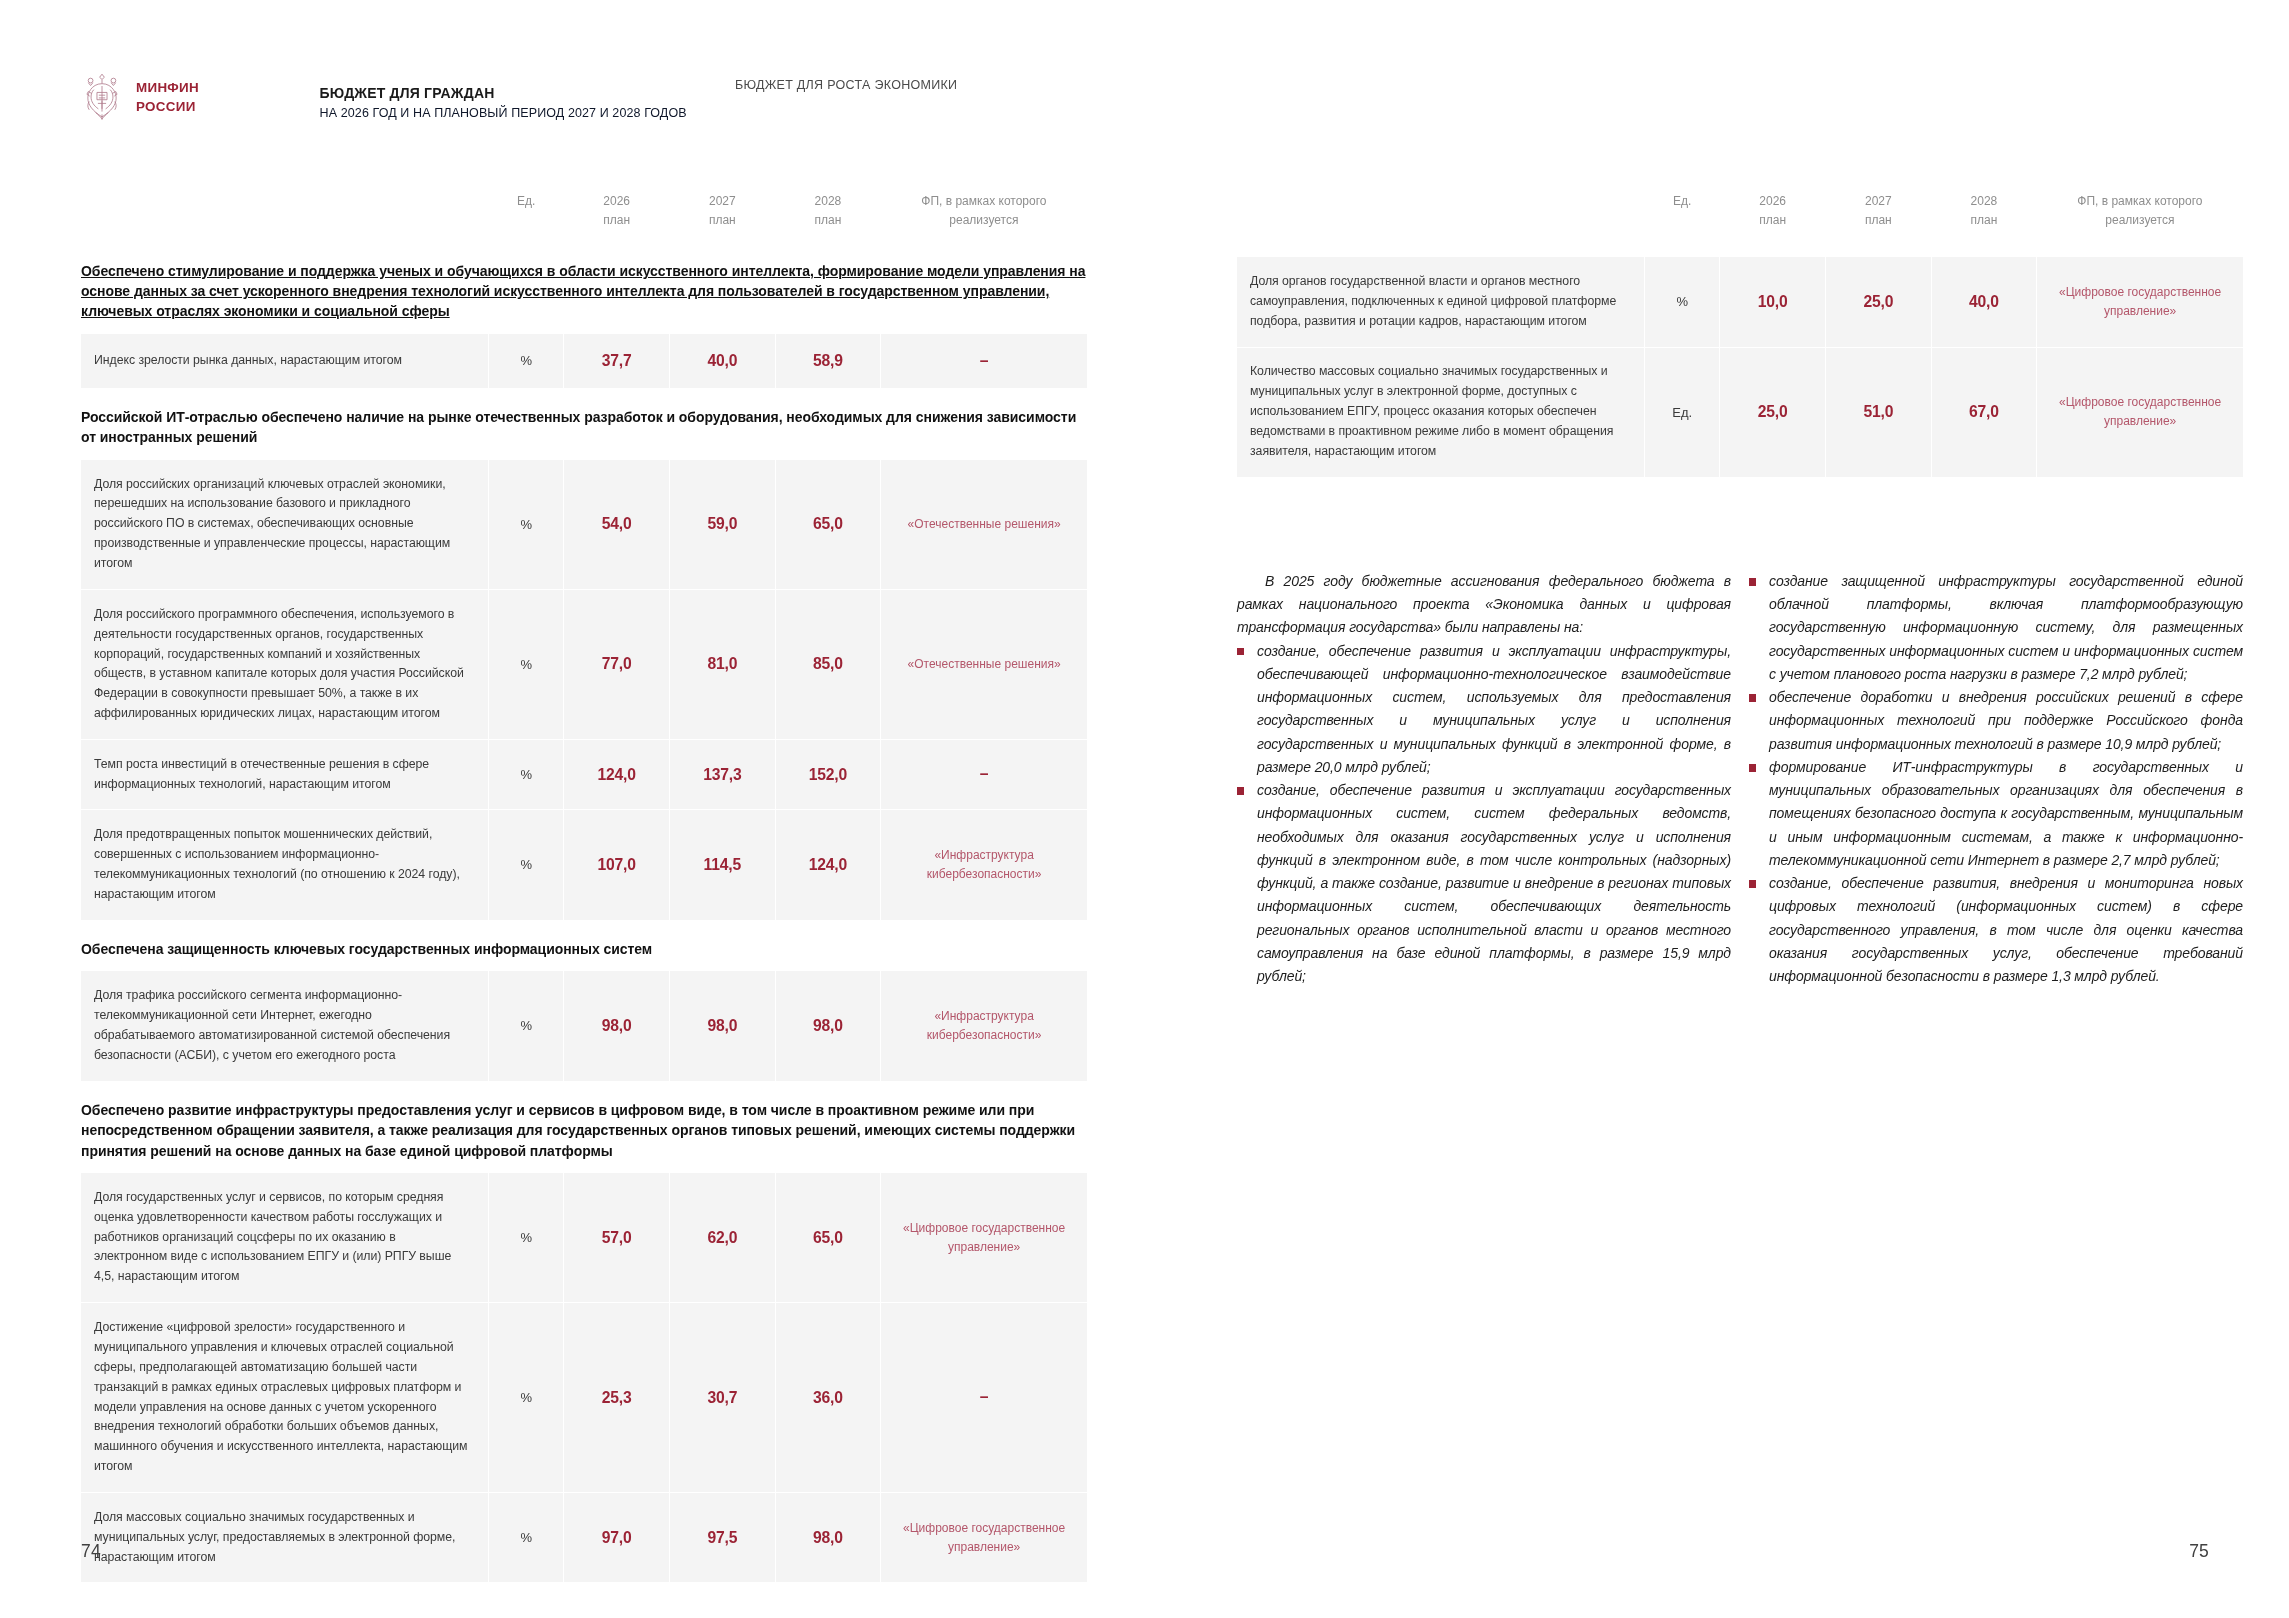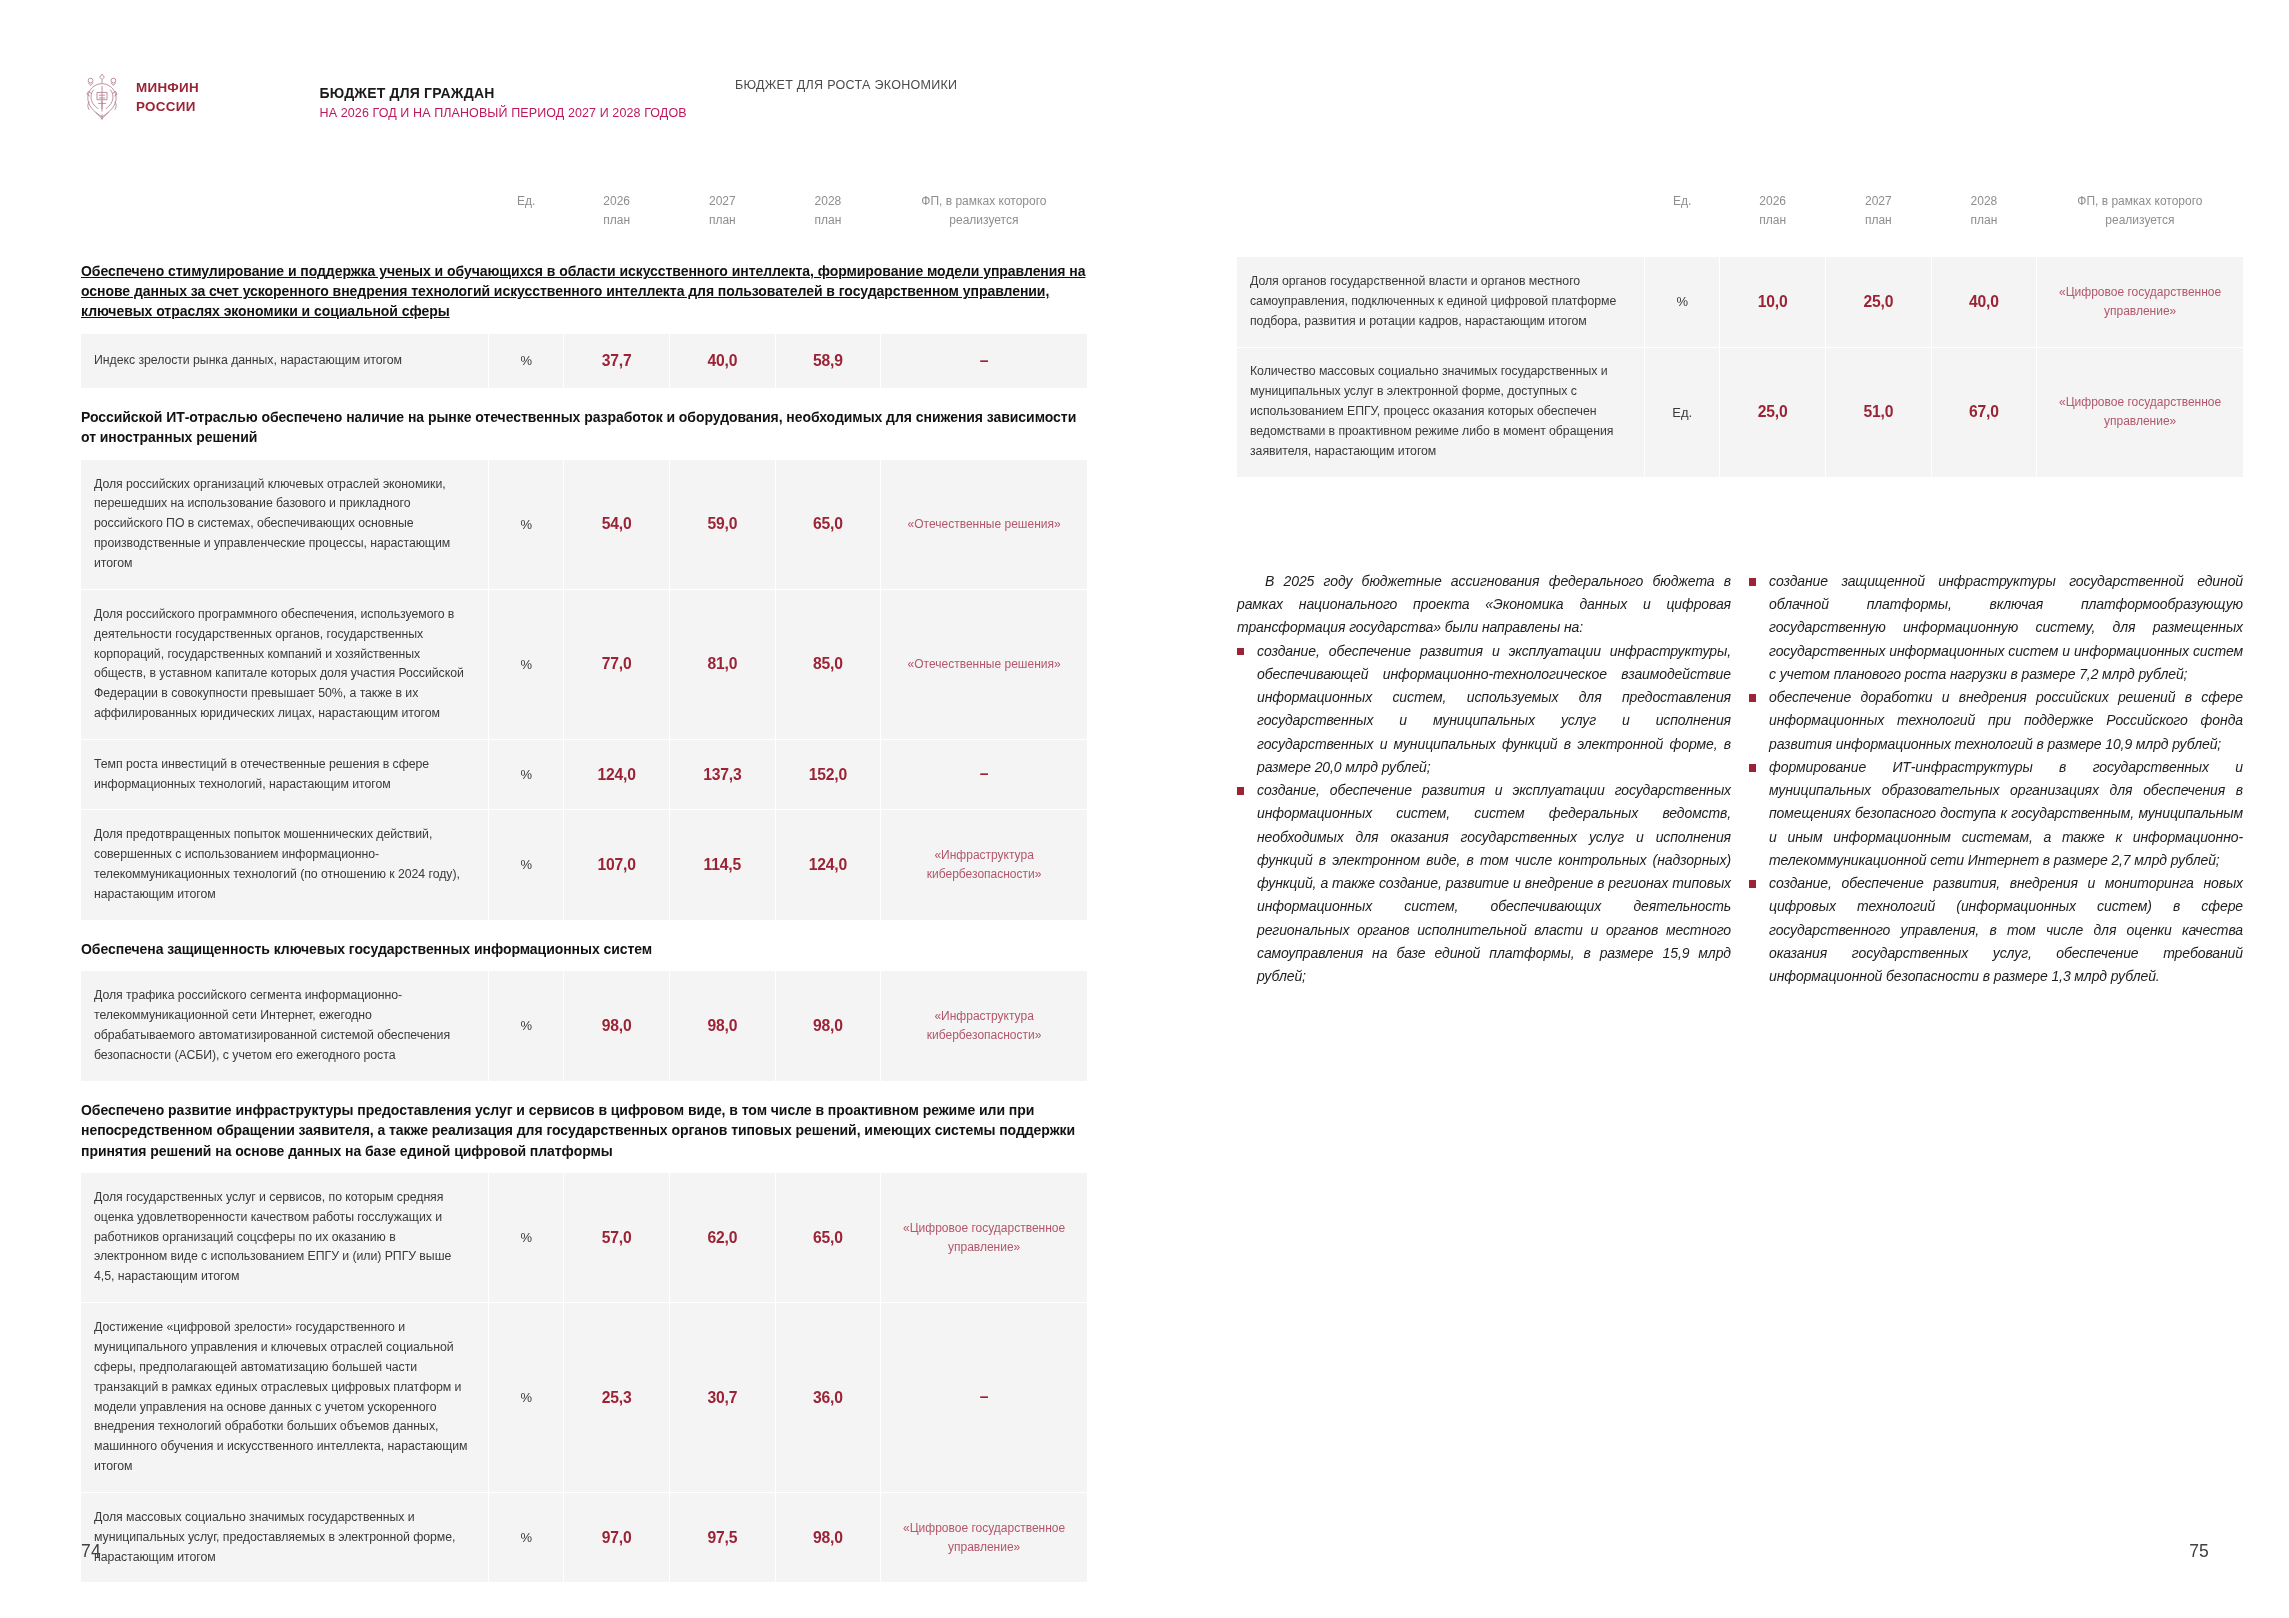--- a/index.html
+++ b/index.html
@@ -41,21 +41,21 @@
     font-weight: 700;
     letter-spacing: 0.3px;
     line-height: 1.45;
   }
   .doc-title { margin-left: 16.6px; }
   .doc-title .t1 {
     font-size: 14px; font-weight: 700; color: #1b1b1b;
     letter-spacing: 0.2px; line-height: 1.45;
   }
   .doc-title .t2 {
-    font-size: 12.5px; color: #be185d; letter-spacing: 0.1px;
+    font-size: 12.5px; color: #0f172a; letter-spacing: 0.1px;
     line-height: 1.5; margin-top: 0.9px;
   }
   .section-tag {
     position: absolute;
     top: 78px;
     left: 735px;
     font-size: 12.5px;
     color: #4a4a4a;
     letter-spacing: 0.3px;
   }

